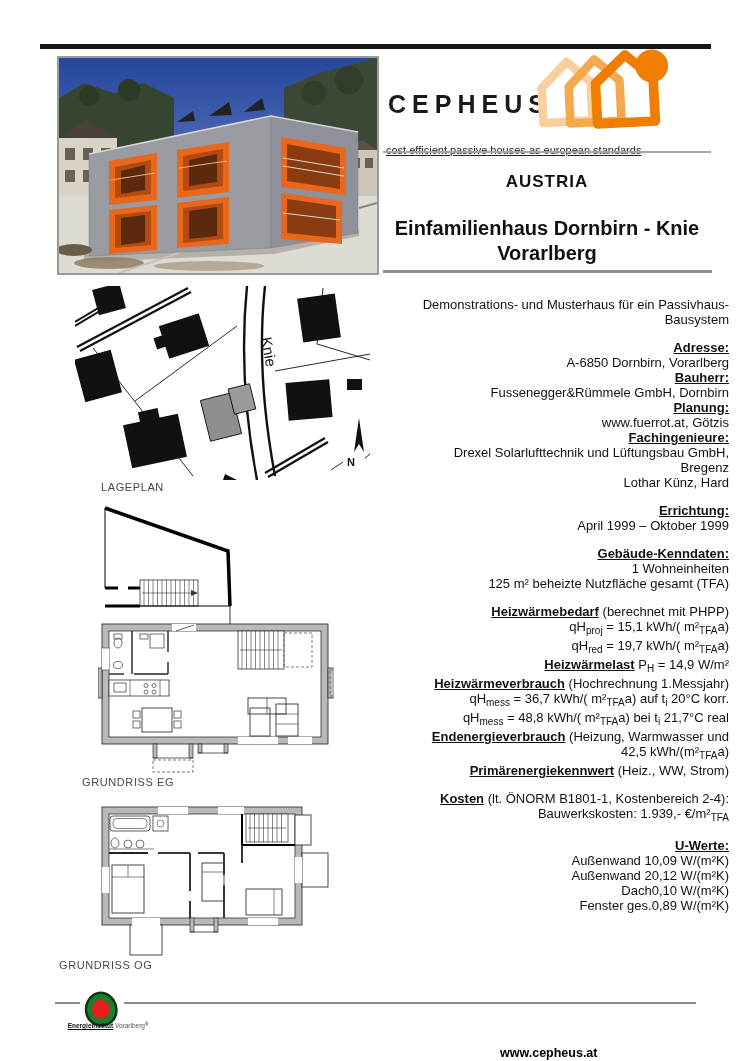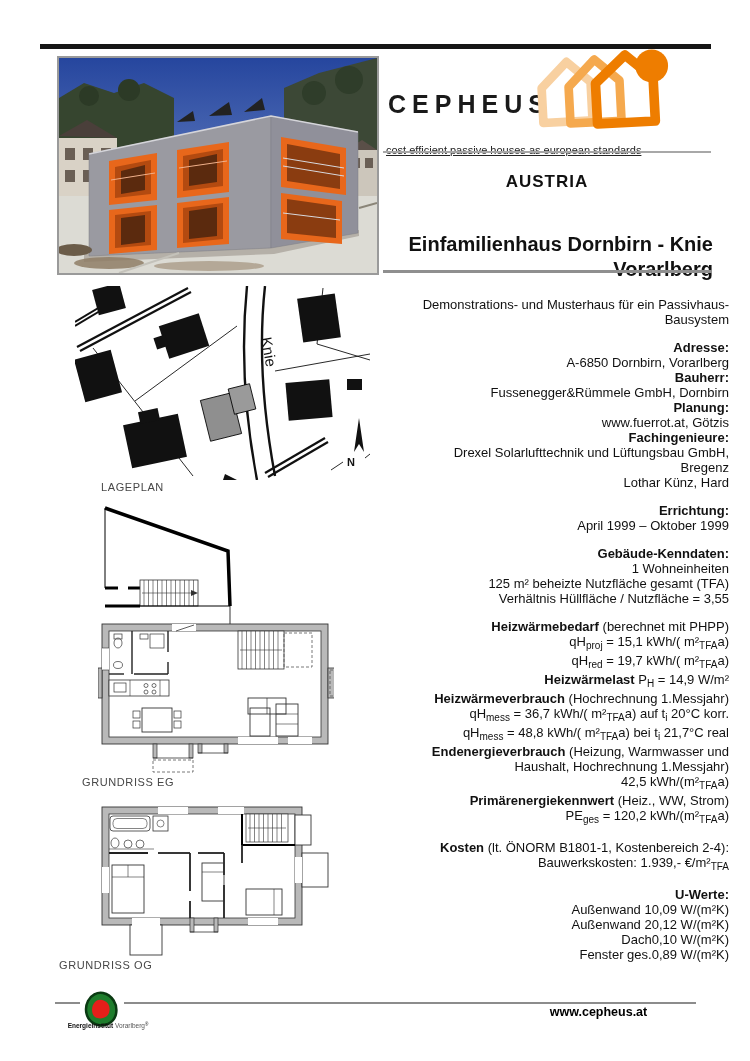--- a/index.html
+++ b/index.html
@@ -5,42 +5,42 @@
   html,body{margin:0;padding:0;background:#e8e8e8;}
   #page{position:relative;width:750px;height:1061px;background:#ffffff;margin:0 auto;
         font-family:"Liberation Sans",sans-serif;color:#111;overflow:hidden;}
   .abs{position:absolute;}
   .topbar{left:40px;top:44px;width:671px;height:5px;background:#151515;}
   .photo-frame{left:57px;top:56px;width:318px;height:215px;border:2px solid #9a9a9a;background:#fff;}
   .cepheus-word{left:388px;top:90px;font-size:25px;font-weight:bold;letter-spacing:6px;color:#1a1a1a;}
   .cepheus-tag{left:386px;top:144px;font-size:11px;color:#222;text-decoration:underline;}
   .logo-divider{left:383px;top:151px;width:328px;height:2px;background:#a8a8a8;}
   .country{left:383px;top:172px;width:328px;text-align:center;font-size:17px;font-weight:bold;letter-spacing:1px;}
-  .doc-title{left:381px;top:232px;width:332px;text-align:right;font-size:20px;font-weight:bold;line-height:25px;}
+  .doc-title{left:381px;top:216px;width:332px;text-align:center;font-size:20px;font-weight:bold;line-height:25px;}
   .title-divider{left:383px;top:270px;width:329px;height:3px;background:#8f8f8f;}
   .details{left:384px;top:297px;width:345px;font-size:13px;line-height:15px;}
   .rl{white-space:nowrap;text-align:right;}
   .gap{margin-top:13px;}
   .ind{padding-left:7px;margin-left:15px;}
   .sub{font-size:10px;vertical-align:-3px;}
-  .bld{font-weight:bold;}
+  .bld{font-weight:bold;text-decoration:underline;}
   .c1{display:inline-block;width:118px;}
   .caption{font-size:11px;color:#474747;letter-spacing:0.6px;}
   .cap-lageplan{left:59px;top:481px;padding-left:42px;}
   .cap-eg{left:59px;top:776px;margin-left:23px;}
   .cap-og{left:59px;top:959px;}
   .map-box{left:75px;top:286px;}
   .eg-box{left:98px;top:502px;}
   .og-box{left:98px;top:797px;}
   .footer-line{left:55px;top:1002px;width:641px;height:2px;background:#8c8c8c;}
   .footer-logo{left:80px;top:990px;}
   .institute{left:62px;top:1022px;width:92px;text-align:center;font-size:6.5px;color:#111;}
   .institute .lt{font-weight:normal;color:#555;}
   .institute .reg{font-size:4.5px;vertical-align:2px;}
-  .website{left:500px;top:1005px;width:197px;text-align:center;font-size:12.5px;font-weight:bold;color:#000;}
+  .website{left:500px;top:1046px;width:197px;text-align:left;font-size:12.5px;font-weight:bold;color:#000;}
 </style>
 </head>
 <body>
 
 <div id="page">
 
   <div class="abs topbar"></div>
 
   <div class="abs photo-frame">
     <svg width="318" height="215" viewBox="0 0 318 215">
@@ -347,33 +347,30 @@
       <div class="rl ind"><span>www.fuerrot.at, Götzis</span></div>
       <div class="rl"><span class="bld">Fachingenieure:</span></div>
       <div class="rl ind"><span>Drexel Solarlufttechnik und Lüftungsbau GmbH,</span></div>
       <div class="rl ind"><span>Bregenz</span></div>
       <div class="rl ind"><span>Lothar Künz, Hard</span></div>
       <div class="rl gap"><span class="bld">Errichtung:</span></div>
       <div class="rl ind"><span>April 1999 – Oktober 1999</span></div>
       <div class="rl gap"><span class="bld">Gebäude-Kenndaten:</span></div>
       <div class="rl ind"><span>1 Wohneinheiten</span></div>
       <div class="rl ind"><span>125 m² beheizte Nutzfläche gesamt (TFA)</span></div>
-      <div class="rl ind"><span>Verhältnis Hüllfläche / Nutzfläche = 3,55</span></div>
       <div class="rl gap"><span class="bld">Heizwärmebedarf</span><span> (berechnet mit PHPP)</span></div>
       <div class="rl ind"><span>qH</span><span class="sub">proj</span><span> = 15,1 kWh/( m²</span><span class="sub">TFA</span><span>a)</span></div>
       <div class="rl ind"><span>qH</span><span class="sub">red</span><span> = 19,7 kWh/( m²</span><span class="sub">TFA</span><span>a)</span></div>
       <div class="rl"><span class="bld">Heizwärmelast</span><span> P</span><span class="sub">H</span><span> = 14,9 W/m²</span></div>
       <div class="rl"><span class="bld">Heizwärmeverbrauch</span><span> (Hochrechnung 1.Messjahr)</span></div>
       <div class="rl ind"><span>qH</span><span class="sub">mess</span><span> = 36,7 kWh/( m²</span><span class="sub">TFA</span><span>a) auf t</span><span class="sub">i</span><span> 20°C korr.</span></div>
       <div class="rl ind"><span>qH</span><span class="sub">mess</span><span> = 48,8 kWh/( m²</span><span class="sub">TFA</span><span>a) bei t</span><span class="sub">i</span><span> 21,7°C real</span></div>
       <div class="rl"><span class="bld">Endenergieverbrauch</span><span> (Heizung, Warmwasser und</span></div>
-      <div class="rl"><span>Haushalt, Hochrechnung 1.Messjahr)</span></div>
       <div class="rl ind"><span>42,5 kWh/(m²</span><span class="sub">TFA</span><span>a)</span></div>
       <div class="rl"><span class="bld">Primärenergiekennwert</span><span> (Heiz., WW, Strom)</span></div>
-      <div class="rl"><span>PE</span><span class="sub">ges</span><span> = 120,2 kWh/(m²</span><span class="sub">TFA</span><span>a)</span></div>
       <div class="rl gap"><span class="bld">Kosten</span><span> (lt. ÖNORM B1801-1, Kostenbereich 2-4):</span></div>
       <div class="rl ind"><span>Bauwerkskosten: 1.939,- €/m²</span><span class="sub">TFA</span></div>
       <div class="rl gap"><span class="bld">U-Werte:</span></div>
       <div class="rl ind"><span class="c1">Außenwand 1</span><span class="c2">0,09 W/(m²K)</span></div>
       <div class="rl ind"><span class="c1">Außenwand 2</span><span class="c2">0,12 W/(m²K)</span></div>
       <div class="rl ind"><span class="c1">Dach</span><span class="c2">0,10 W/(m²K)</span></div>
       <div class="rl ind"><span class="c1">Fenster ges.</span><span class="c2">0,89 W/(m²K)</span></div>
     </div>
 
   <div class="abs footer-line"></div>

